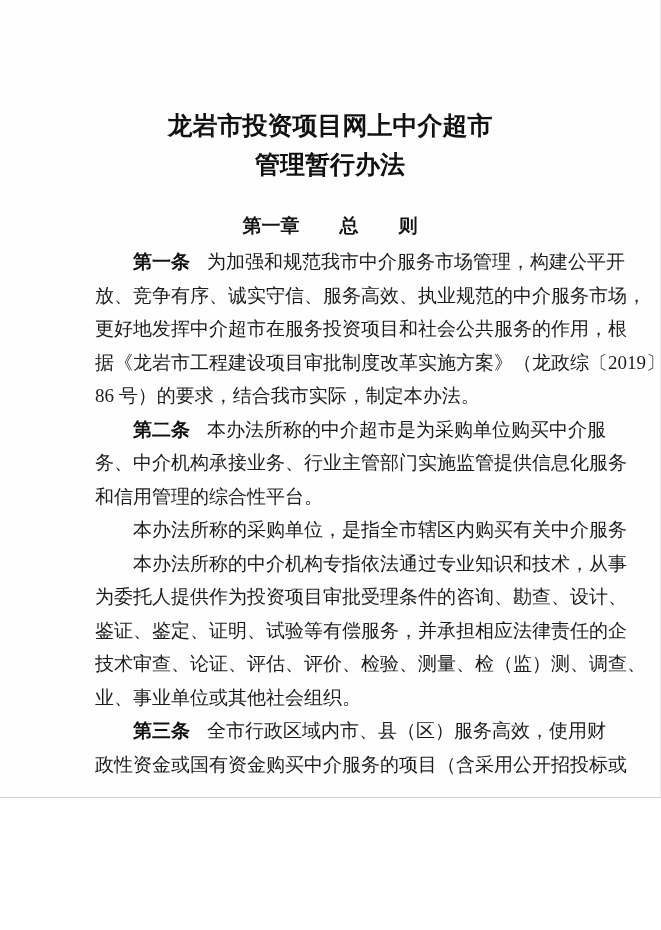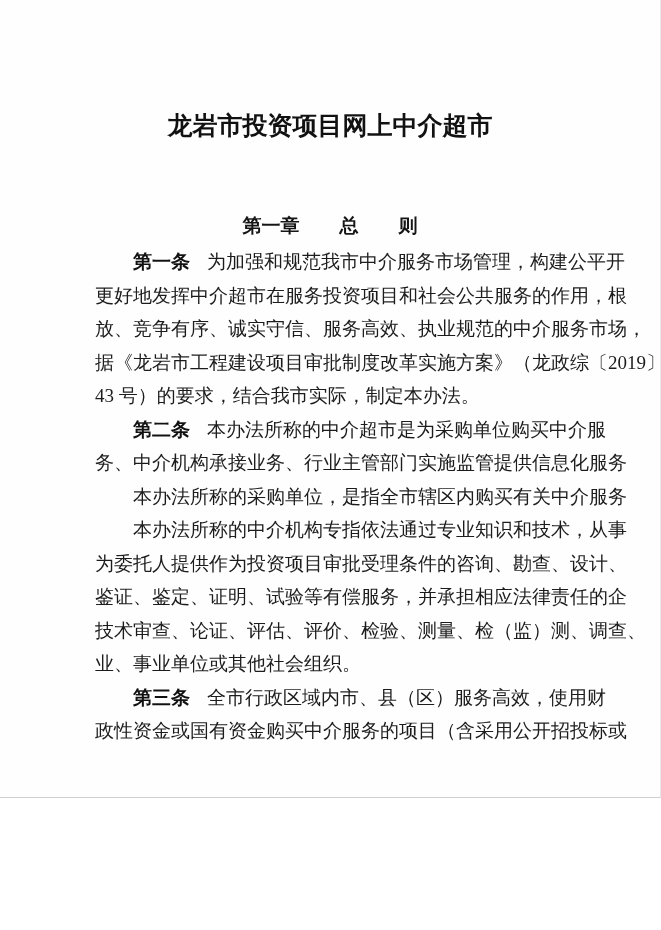--- a/index.html
+++ b/index.html
@@ -80,41 +80,43 @@
     color: #222;
   }
 </style>
 </head>
 <body>
 
 <div class="page">
 
   <div class="title-block">
     <div class="title-line">龙岩市投资项目网上中介超市</div>
+    <div class="title-line">管理暂行办法</div>
   </div>
 
   <div class="chapter">
     <span>第一章</span>
     <span>总</span>
     <span>则</span>
   </div>
 
   <div class="body-block">
 
     <div class="para">
       <div class="bline indent"><span class="lead">第一条</span><span>为加强和规范我市中介服务市场管理，构建公平开</span></div>
+      <div class="bline">放、竞争有序、诚实守信、服务高效、执业规范的中介服务市场，</div>
       <div class="bline">更好地发挥中介超市在服务投资项目和社会公共服务的作用，根</div>
-      <div class="bline">放、竞争有序、诚实守信、服务高效、执业规范的中介服务市场，</div>
       <div class="bline">据《龙岩市工程建设项目审批制度改革实施方案》（龙政综〔2019〕</div>
-      <div class="bline end">43 号）的要求，结合我市实际，制定本办法。</div>
+      <div class="bline end">86 号）的要求，结合我市实际，制定本办法。</div>
     </div>
 
     <div class="para">
       <div class="bline indent"><span class="lead">第二条</span><span>本办法所称的中介超市是为采购单位购买中介服</span></div>
       <div class="bline">务、中介机构承接业务、行业主管部门实施监管提供信息化服务</div>
+      <div class="bline end">和信用管理的综合性平台。</div>
     </div>
 
     <div class="para">
       <div class="bline indent">本办法所称的采购单位，是指全市辖区内购买有关中介服务</div>
     </div>
 
     <div class="para">
       <div class="bline indent">本办法所称的中介机构专指依法通过专业知识和技术，从事</div>
       <div class="bline">为委托人提供作为投资项目审批受理条件的咨询、勘查、设计、</div>
       <div class="bline">鉴证、鉴定、证明、试验等有偿服务，并承担相应法律责任的企</div>

